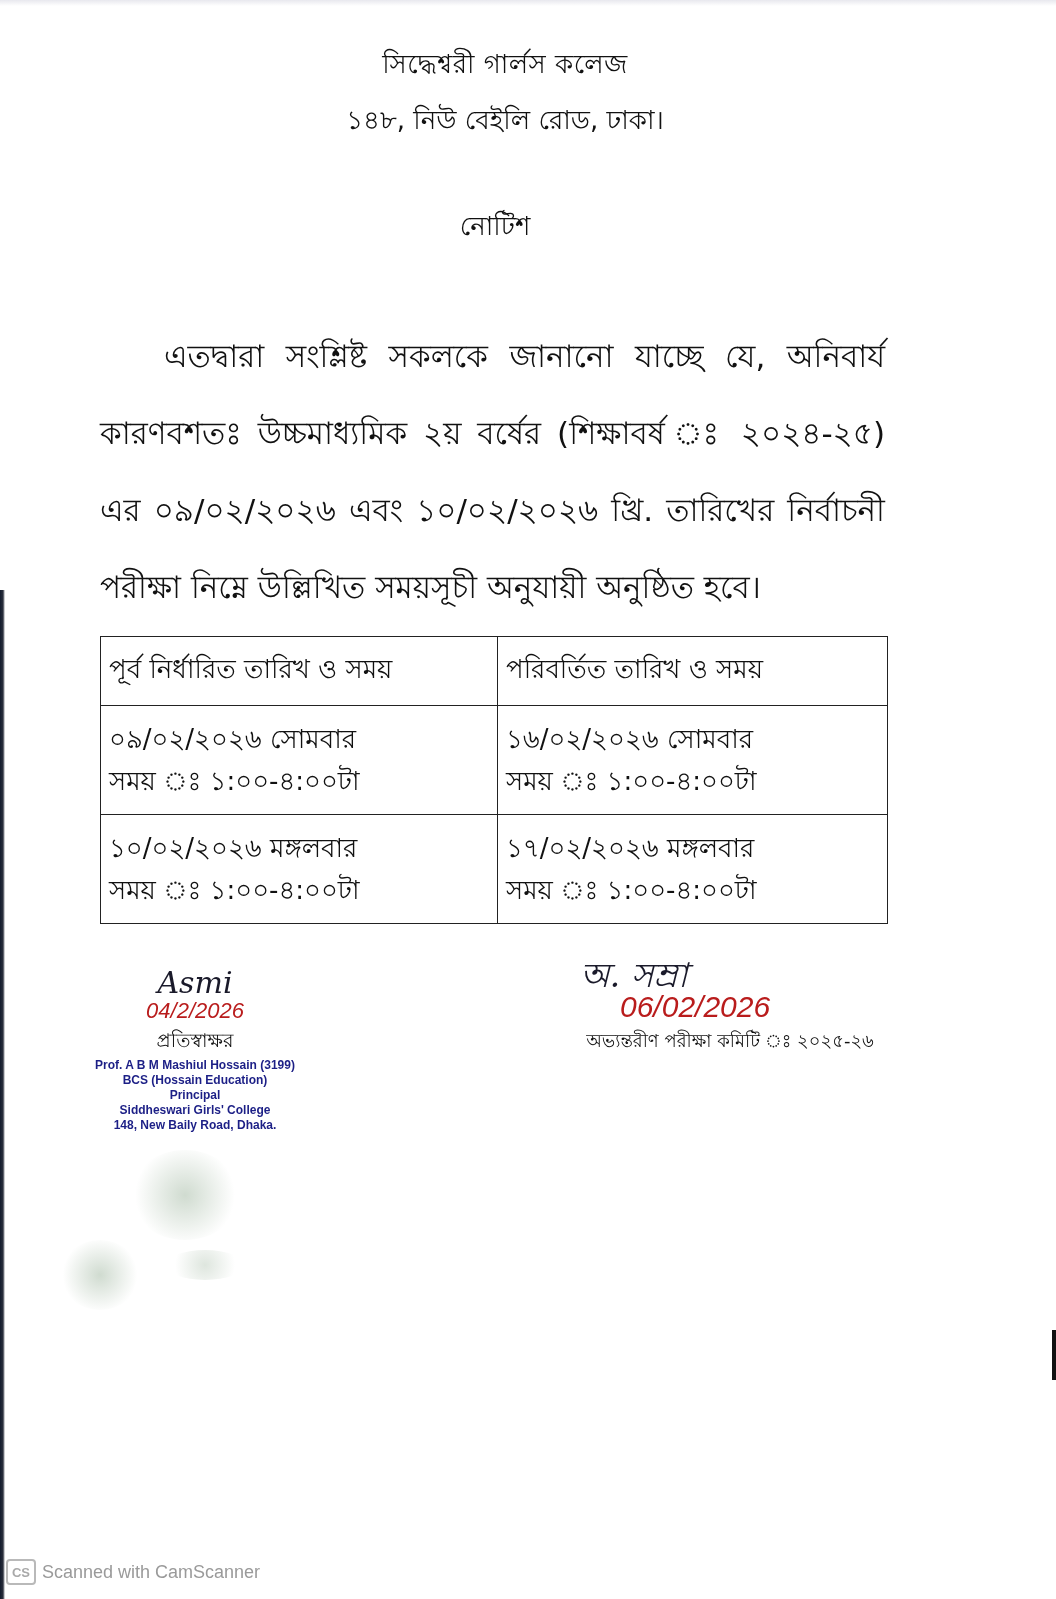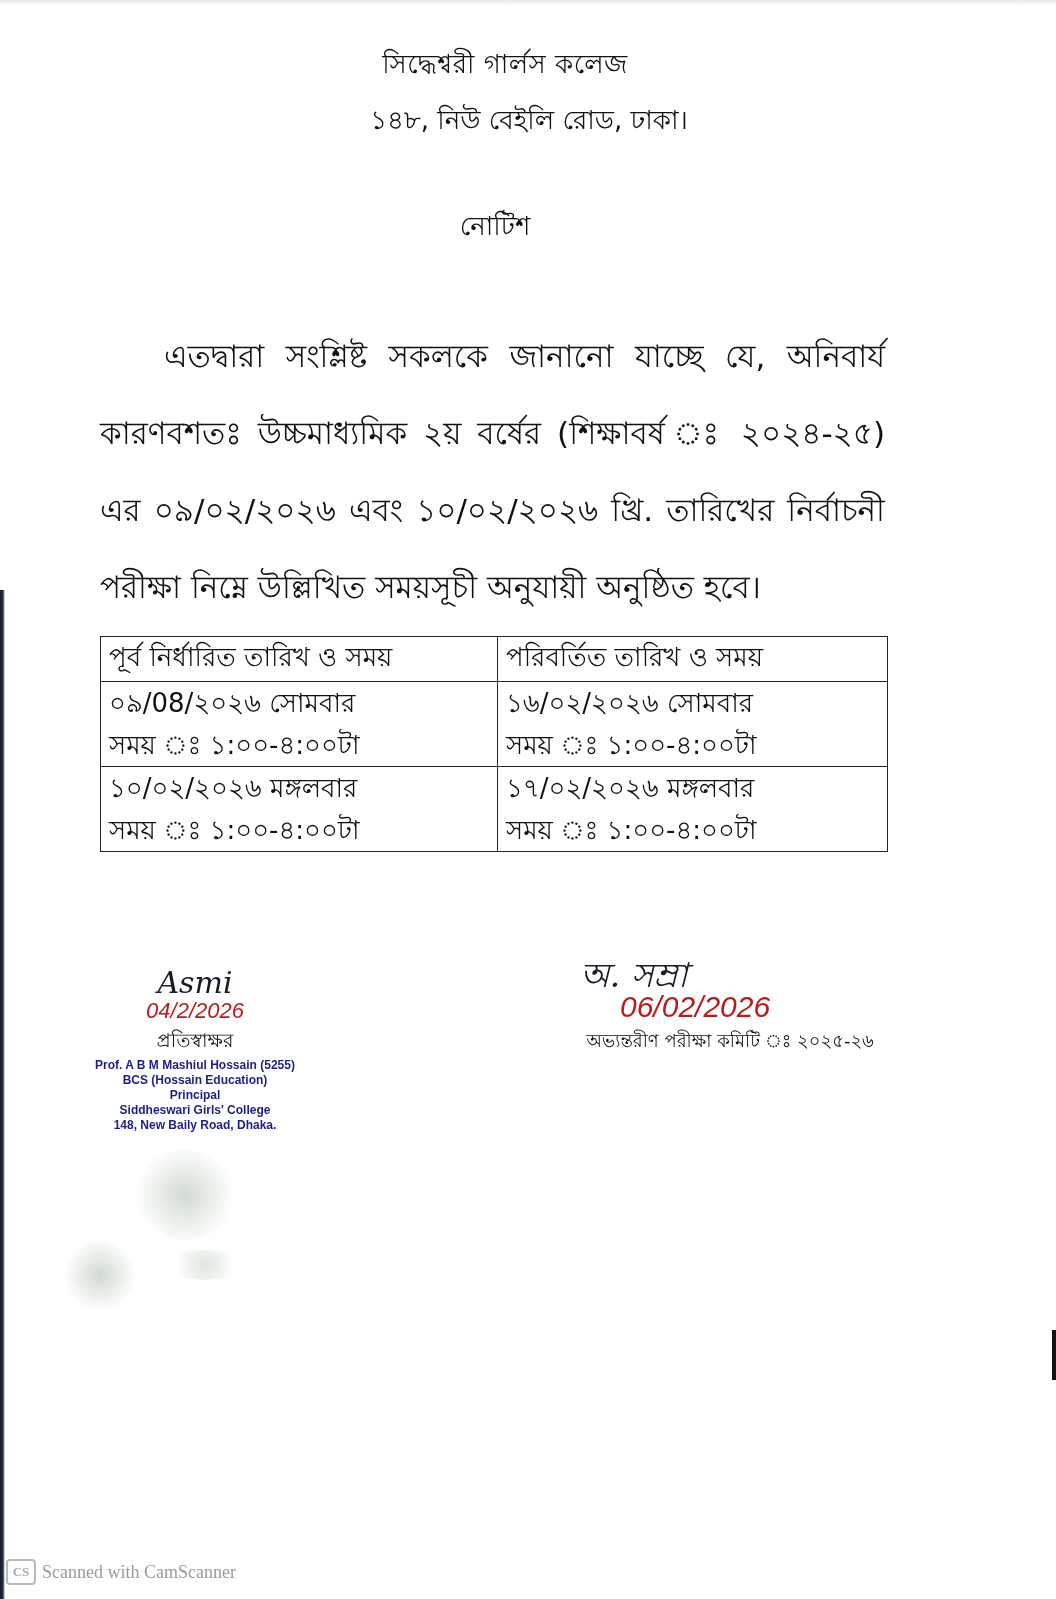--- a/index.html
+++ b/index.html
@@ -20,39 +20,38 @@
     position:absolute; left:0; top:0; width:100%; height:6px;
     background:linear-gradient(to bottom,#e8e8ee,#ffffff);
   }
   .header-title {
     position:absolute; left:0; width:1010px; top:44px; text-align:center;
     font-size:26px; letter-spacing:0.5px;
   }
   .header-address {
     position:absolute; left:0; width:1010px; top:100px; text-align:center;
     font-size:26px;
-    padding-left:24px;
   }
   .notice-heading {
     position:absolute; left:0; width:990px; top:206px; text-align:center;
     font-size:26px;
   }
   .body-para {
     position:absolute; left:100px; width:785px; top:318px;
     font-size:31px; line-height:77px; text-align:justify;
     text-align-last:left;
   }
   .body-para .indent { display:inline-block; width:64px; }
   .schedule-table {
     position:absolute; left:100px; top:636px; width:788px;
     border-collapse:collapse; font-size:26px;
   }
   .schedule-table th, .schedule-table td {
     border:1.5px solid #222; text-align:left; vertical-align:top;
-    padding:0 8px; font-weight:normal;
+    padding:12px 8px; font-weight:normal;
   }
   .schedule-table th { height:36px; }
   .schedule-table td .line { display:block; line-height:42px; }
   .schedule-table col.c1 { width:397px; }
   .sig-left {
     position:absolute; left:90px; top:968px; width:210px; text-align:center;
   }
   .sig-scribble {
     font-family:"DejaVu Serif", serif; font-style:italic; font-size:30px;
     color:#1a1a2a; line-height:30px;
@@ -68,21 +67,21 @@
   }
   .sig-right .sig-scribble { font-size:34px; text-align:left; }
   .sig-right .sig-date { font-size:30px; text-align:left; margin-left:40px; }
   .sig-right .committee { font-size:18px; margin-top:2px; line-height:30px; }
   .smudge {
     position:absolute; border-radius:50%;
     background:radial-gradient(circle, rgba(150,175,150,0.45), rgba(255,255,255,0) 70%);
   }
   .footer-watermark {
     position:absolute; left:6px; bottom:14px; display:flex; align-items:center; gap:6px;
-    color:#9a9a9a; font-family:Liberation Serif, serif; font-size:18px;
+    color:#9a9a9a; font-family:Liberation Sans, sans-serif; font-size:18px;
   }
   .cs-logo {
     display:inline-flex; align-items:center; justify-content:center;
     width:26px; height:22px; border:2px solid #b9b9b9; border-radius:4px;
     font-weight:bold; font-size:13px; color:#a9a9a9;
   }
 </style>
 </head>
 <body>
 
@@ -104,21 +103,21 @@
     </colgroup>
   <thead>
     <tr>
       <th>পূর্ব নির্ধারিত তারিখ ও সময়</th>
       <th>পরিবর্তিত তারিখ ও সময়</th>
     </tr>
   </thead>
   <tbody>
     <tr>
       <td>
-        <span class="line">০৯/08/২০২৬ সোমবার</span>
+        <span class="line">০৯/০২/২০২৬ সোমবার</span>
         <span class="line">সময় ঃ ১:০০-৪:০০টা</span>
       </td>
       <td>
         <span class="line">১৬/০২/২০২৬ সোমবার</span>
         <span class="line">সময় ঃ ১:০০-৪:০০টা</span>
       </td>
     </tr>
     <tr>
       <td>
         <span class="line">১০/০২/২০২৬ মঙ্গলবার</span>
@@ -130,21 +129,21 @@
       </td>
     </tr>
   </tbody>
 </table>
 
 <div class="sig-left">
   <div class="sig-scribble">Asmi</div>
   <div class="sig-date">04/2/2026</div>
   <div class="countersign">প্রতিস্বাক্ষর</div>
   <div class="stamp">
-    <div>Prof. A B M Mashiul Hossain (5255)</div>
+    <div>Prof. A B M Mashiul Hossain (3199)</div>
     <div>BCS (Hossain Education)</div>
     <div>Principal</div>
     <div>Siddheswari Girls' College</div>
     <div>148, New Baily Road, Dhaka.</div>
   </div>
 </div>
 
 <div class="smudge" style="left:130px;top:1150px;width:110px;height:90px;"></div>
 <div class="smudge" style="left:60px;top:1240px;width:80px;height:70px;"></div>
 <div class="smudge" style="left:165px;top:1250px;width:80px;height:30px;opacity:0.7;"></div>

